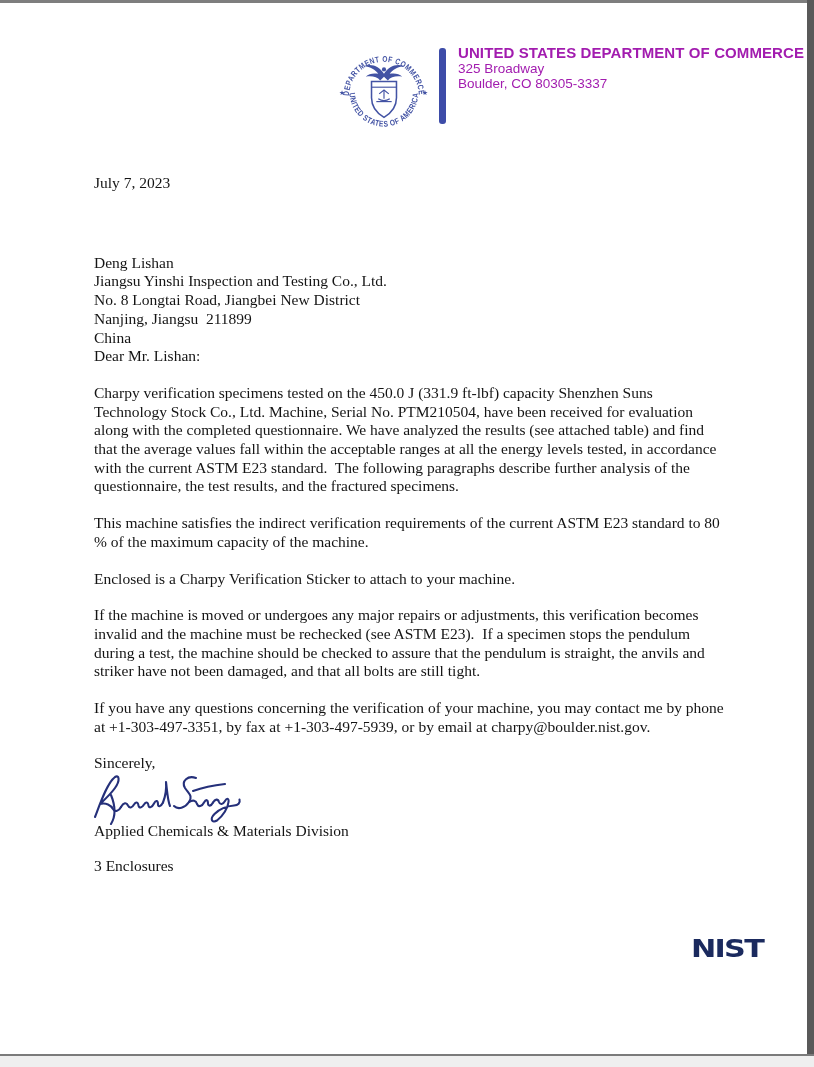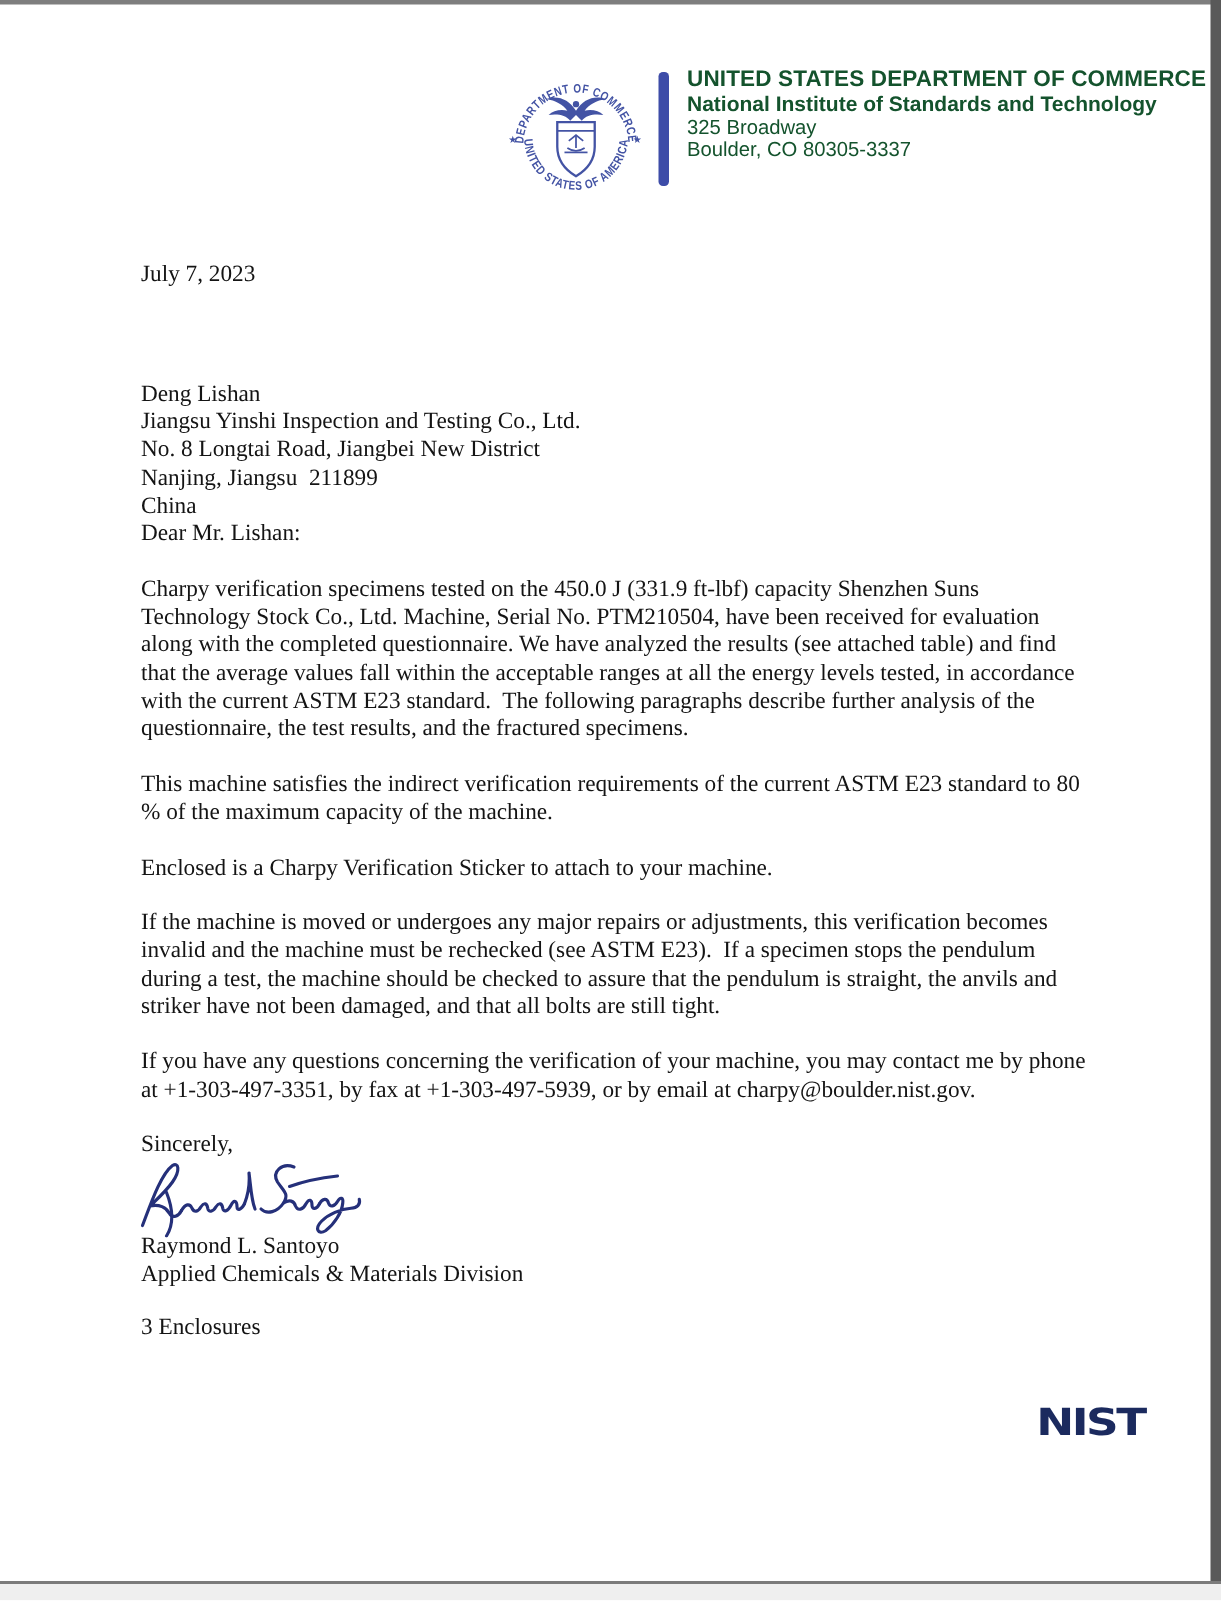--- a/index.html
+++ b/index.html
@@ -10,21 +10,21 @@
   
   .top-edge   { position:absolute; top:0; left:0; right:0; height:3px; background:#7e7e7e; }
   .right-edge { position:absolute; top:0; right:0; width:7px; bottom:13px; background:#595959; }
   .bottom-bar { position:absolute; left:0; right:0; bottom:0; height:13px;
                 background:#efefef; border-top:2px solid #7b7b7b; box-sizing:border-box; }
 
   
   .letterhead { position:absolute; left:336px; top:44px; display:flex; align-items:flex-start; }
   .seal-wrap { width:96px; height:96px; }
   .divider { width:7px; height:76px; background:#3d4ca8; border-radius:3px; margin:4px 12px 0 7px; }
-  .agency { font-family:"Liberation Sans", sans-serif; color:#14532d; padding-top:1px; }
+  .agency { font-family:"Liberation Sans", sans-serif; color:#a21caf; padding-top:1px; }
   .agency-l1 { font-size:15px; font-weight:bold; line-height:16px; letter-spacing:0.1px; }
   .agency-l2 { font-size:14px; font-weight:bold; line-height:16px; }
   .agency-l3, .agency-l4 { font-size:13.5px; font-weight:normal; line-height:15px; }
 
   
   .letter { position:absolute; left:94px; top:174px; width:632px;
             font-size:15.5px; line-height:18.7px; }
   .date { margin:0 0 61px 0; }
   .addr-line, .para, .line { white-space:pre-wrap; }
   .address { margin:0 0 0 0; }
@@ -73,21 +73,20 @@
           <path d="M44,57 q6,4 12,0" stroke-width="1.2"></path>
           <path d="M50,48 v9" stroke-width="1.2"></path>
           <path d="M45,52 l5,-4 l5,4" stroke-width="1.2"></path>
           <path d="M42,60 h16" stroke-width="1.2"></path>
         </g>
       </svg>
     </div>
     <div class="divider"></div>
     <div class="agency">
       <div class="agency-l1">UNITED STATES DEPARTMENT OF COMMERCE</div>
-      <div class="agency-l2">National Institute of Standards and Technology</div>
       <div class="agency-l3">325 Broadway</div>
       <div class="agency-l4">Boulder, CO 80305-3337</div>
     </div>
   </div>
 
   <div class="letter">
     <div class="date line">July 7, 2023</div>
 
     <div class="address">
       <div class="addr-line">Deng Lishan</div>
@@ -119,21 +118,20 @@
         <path d="M104,7 C96,4 89,10 93,17 C97,23 101,25 97,31 C93,37 86,39 82,35"></path>
 
         <path d="M97,31 C101,28.5 104,29.5 105,33 C106.5,36.5 110,35.5 112,31.5 C114,28 116,28.5 116,32.5 C116,35.5 119,35.5 121,31.5"></path>
 
         <path d="M101,20 C112,16 124,14 133,13"></path>
 
         <path d="M121,31.5 C123,28 126,27.5 127,31 C128,34 131,33.5 133,30 C135,26.5 137,27.5 136.5,31 C136,37 131,45 125,49.5 C120,52.5 117.5,48 122.5,43 C127,38.5 135,35 142,34.5 C146,34.3 148.5,32 147.5,28.5"></path>
       </g>
     </svg>
 
-    <div class="line">Raymond L. Santoyo</div>
     <div class="line">Applied Chemicals &amp; Materials Division</div>
 
     <div class="enclosures line">3 Enclosures</div>
   </div>
 
   <div class="nist-logo">
     <svg width="100" height="32" viewBox="0 0 100 32">
       <text x="-1" y="26" font-family="DejaVu Sans, sans-serif" font-weight="bold" font-size="27" letter-spacing="-1.5" fill="#1b2a5e" transform="scale(1.12,0.92)">NIST</text>
     </svg>
   </div>

